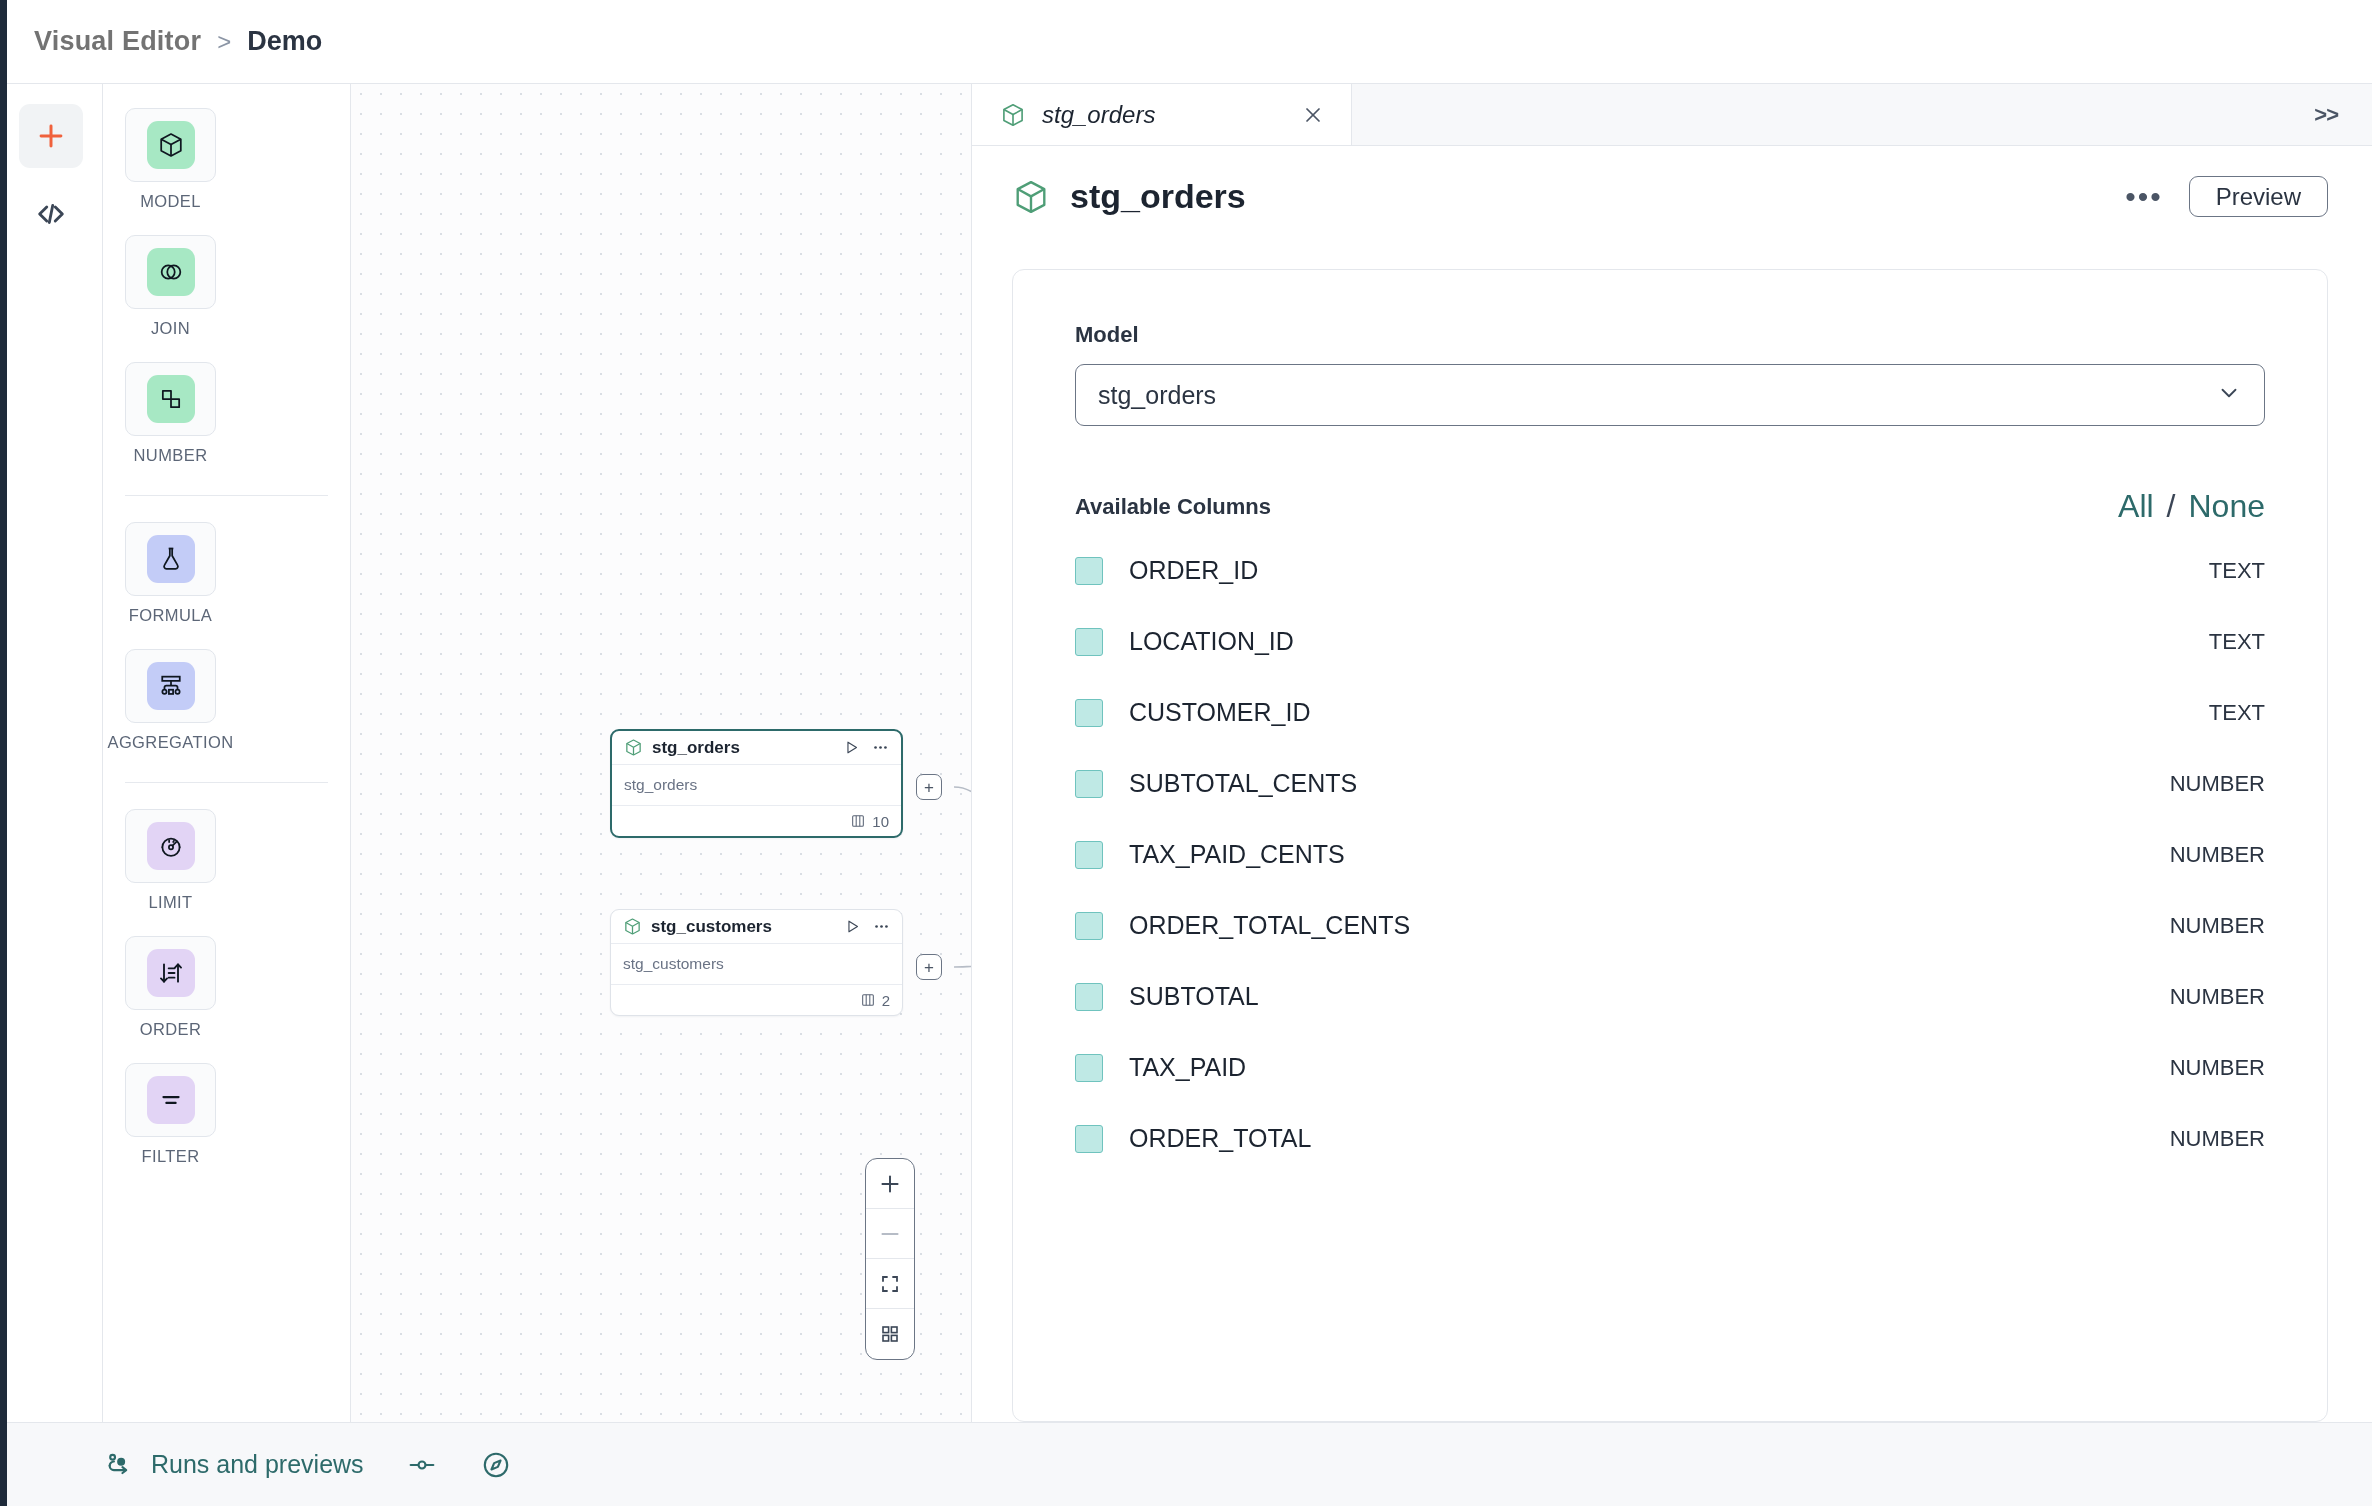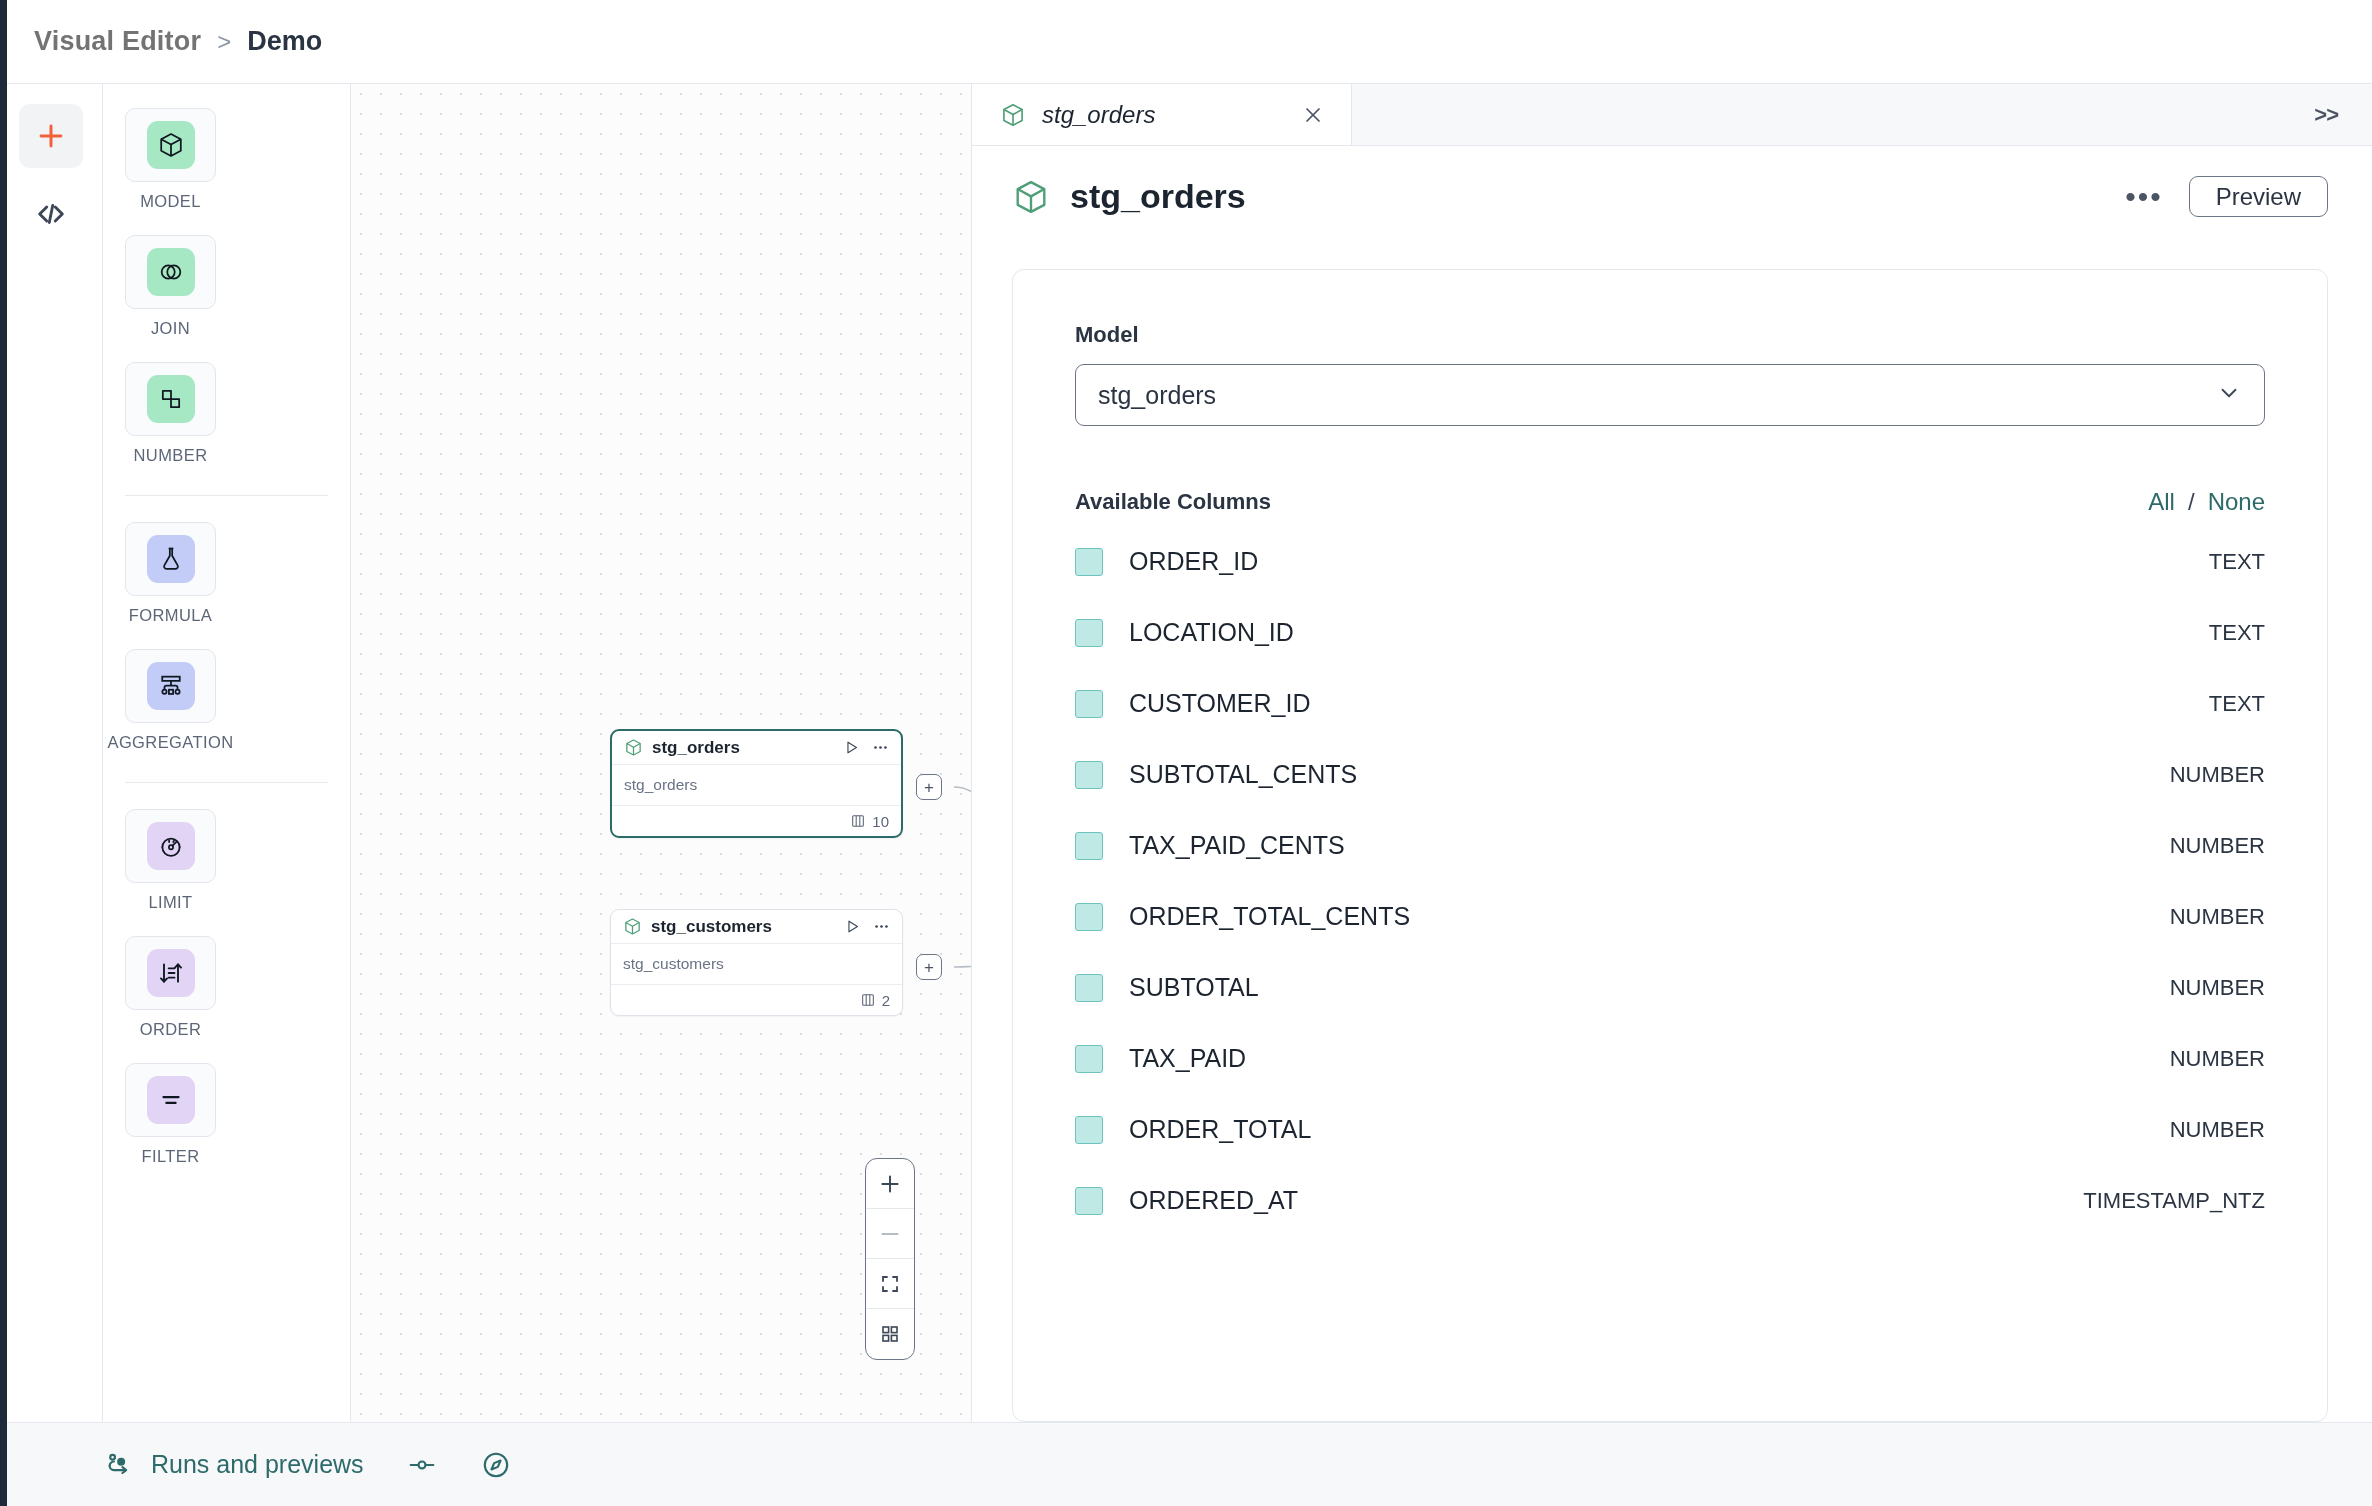--- a/index.html
+++ b/index.html
@@ -129,21 +129,21 @@
   .rp-card { margin: 52px 44px 0 40px; border: 1px solid #e4e7ec; border-radius: 12px; flex: 1; overflow: hidden; padding: 52px 0 0 0; }
   .field-label { font-size: 22px; font-weight: bold; color: #2b3442; padding: 0 62px 0 62px; }
   .select {
     margin: 16px 62px 0 62px; height: 62px; border: 1.5px solid #6b7585; border-radius: 9px;
     display: flex; align-items: center; padding: 0 22px 0 22px; cursor: pointer; background: #fff;
   }
   .select-value { font-size: 25px; color: #2b3442; }
   .select-caret { margin-left: auto; }
   .cols-head { display: flex; align-items: center; padding: 62px 62px 0 62px; }
   .cols-title { font-size: 22px; font-weight: bold; color: #2b3442; }
-  .cols-actions { margin-left: auto; display: flex; align-items: flex-end; gap: 13px; font-size: 24px; }
+  .cols-actions { margin-left: auto; display: flex; align-items: flex-end; gap: 13px; font-size: 32px; }
   .link-teal { color: #2d6a6a; cursor: pointer; }
   .slash { color: #3b4656; }
   .col-list { padding: 10px 62px 0 62px; }
   .col-row { display: flex; align-items: center; height: 71px; }
   .col-check {
     width: 28px; height: 28px; border: 1.6px solid #6fc3be; border-radius: 3px; background: #bfe9e5;
     cursor: pointer; margin-right: 26px;
   }
   .col-name { font-size: 25px; color: #1c2430; }
   .col-type { margin-left: auto; font-size: 22px; color: #2b3442; }
@@ -500,25 +500,20 @@
           <div class="col-row">
               <span class="col-check"></span>
               <span class="col-name">TAX_PAID</span>
               <span class="col-type">NUMBER</span>
             </div>
           <div class="col-row">
               <span class="col-check"></span>
               <span class="col-name">ORDER_TOTAL</span>
               <span class="col-type">NUMBER</span>
             </div>
-          <div class="col-row">
-              <span class="col-check"></span>
-              <span class="col-name">ORDERED_AT</span>
-              <span class="col-type">TIMESTAMP_NTZ</span>
-            </div>
         </div>
       </div>
     </div>
   </div>
 
   <div class="bottombar">
     <div class="bb-item">
       <svg width="32" height="32" viewBox="0 0 24 24" fill="none" stroke="#2d6a6a" stroke-width="1.6" stroke-linecap="round" stroke-linejoin="round">
           <circle cx="7.2" cy="6.2" r="1.8"></circle>
           <circle cx="13.6" cy="9.6" r="2.2" fill="#2d6a6a"></circle>

